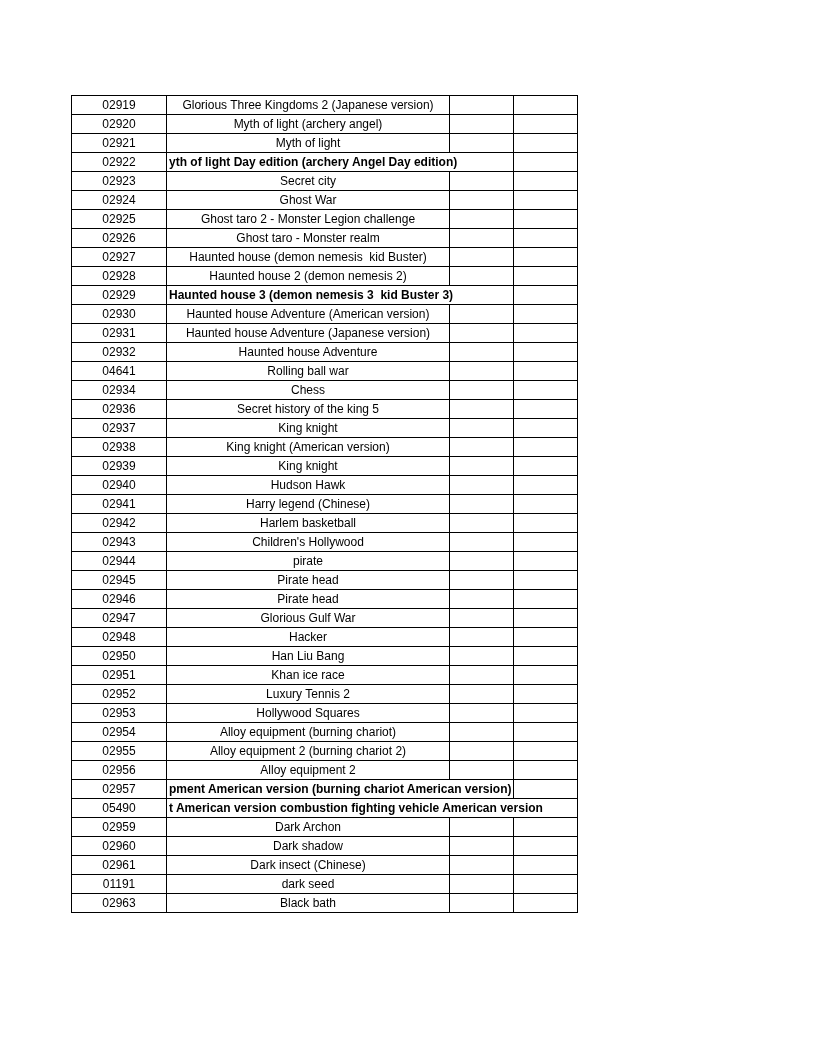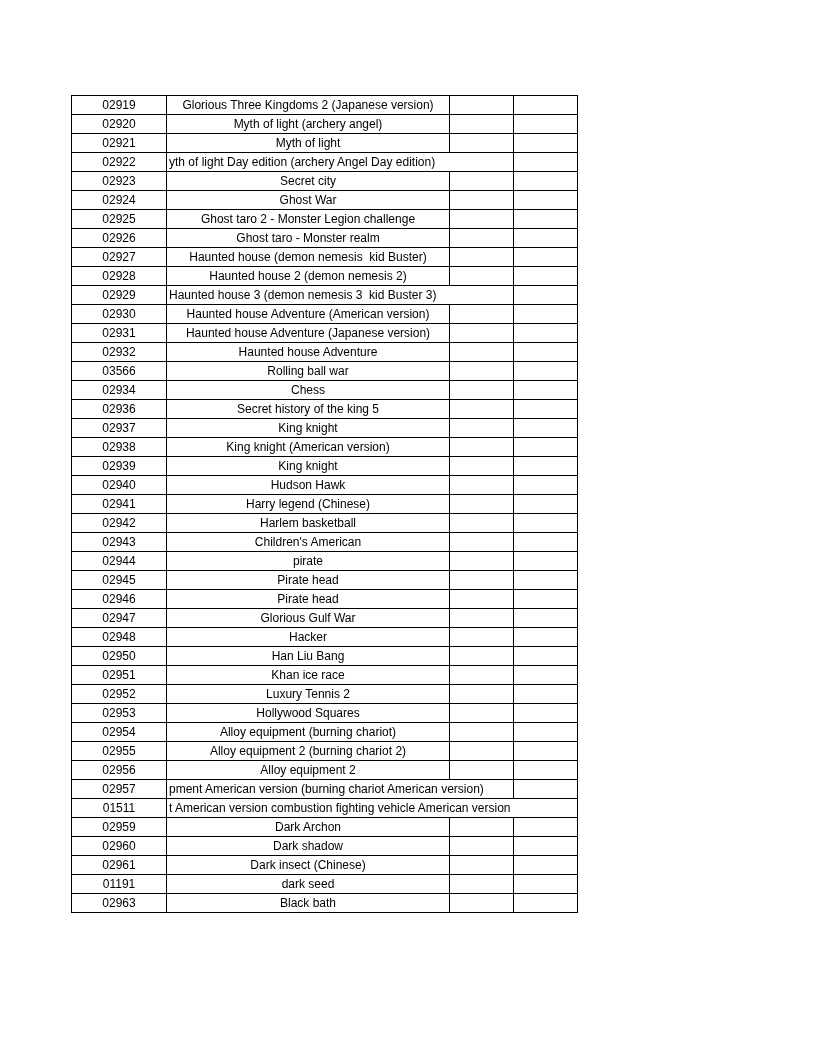--- a/index.html
+++ b/index.html
@@ -35,20 +35,21 @@
     line-height: 18px;
     color: #000000;
     text-align: center;
     vertical-align: middle;
     white-space: pre;
     overflow: hidden;
   }
   table.games td.spill {
     text-align: left;
     padding-left: 2px;
+    font-weight: bold;
   }
 </style>
 </head>
 <body>
 
 <div class="page">
   <table class="games">
     <colgroup>
       <col class="c1">
       <col class="c2">
@@ -132,21 +133,21 @@
           <td></td>
           <td></td>
         </tr>
         <tr>
           <td>02932</td>
           <td colspan="1">Haunted house Adventure</td>
           <td></td>
           <td></td>
         </tr>
         <tr>
-          <td>03566</td>
+          <td>04641</td>
           <td colspan="1">Rolling ball war</td>
           <td></td>
           <td></td>
         </tr>
         <tr>
           <td>02934</td>
           <td colspan="1">Chess</td>
           <td></td>
           <td></td>
         </tr>
@@ -187,21 +188,21 @@
           <td></td>
         </tr>
         <tr>
           <td>02942</td>
           <td colspan="1">Harlem basketball</td>
           <td></td>
           <td></td>
         </tr>
         <tr>
           <td>02943</td>
-          <td colspan="1">Children's American</td>
+          <td colspan="1">Children's Hollywood</td>
           <td></td>
           <td></td>
         </tr>
         <tr>
           <td>02944</td>
           <td colspan="1">pirate</td>
           <td></td>
           <td></td>
         </tr>
         <tr>
@@ -269,21 +270,21 @@
           <td colspan="1">Alloy equipment 2</td>
           <td></td>
           <td></td>
         </tr>
         <tr>
           <td>02957</td>
           <td colspan="2" class="spill">pment American version (burning chariot American version)</td>
           <td></td>
         </tr>
         <tr>
-          <td>01511</td>
+          <td>05490</td>
           <td colspan="3" class="spill">t American version combustion fighting vehicle American version</td>
         </tr>
         <tr>
           <td>02959</td>
           <td colspan="1">Dark Archon</td>
           <td></td>
           <td></td>
         </tr>
         <tr>
           <td>02960</td>

